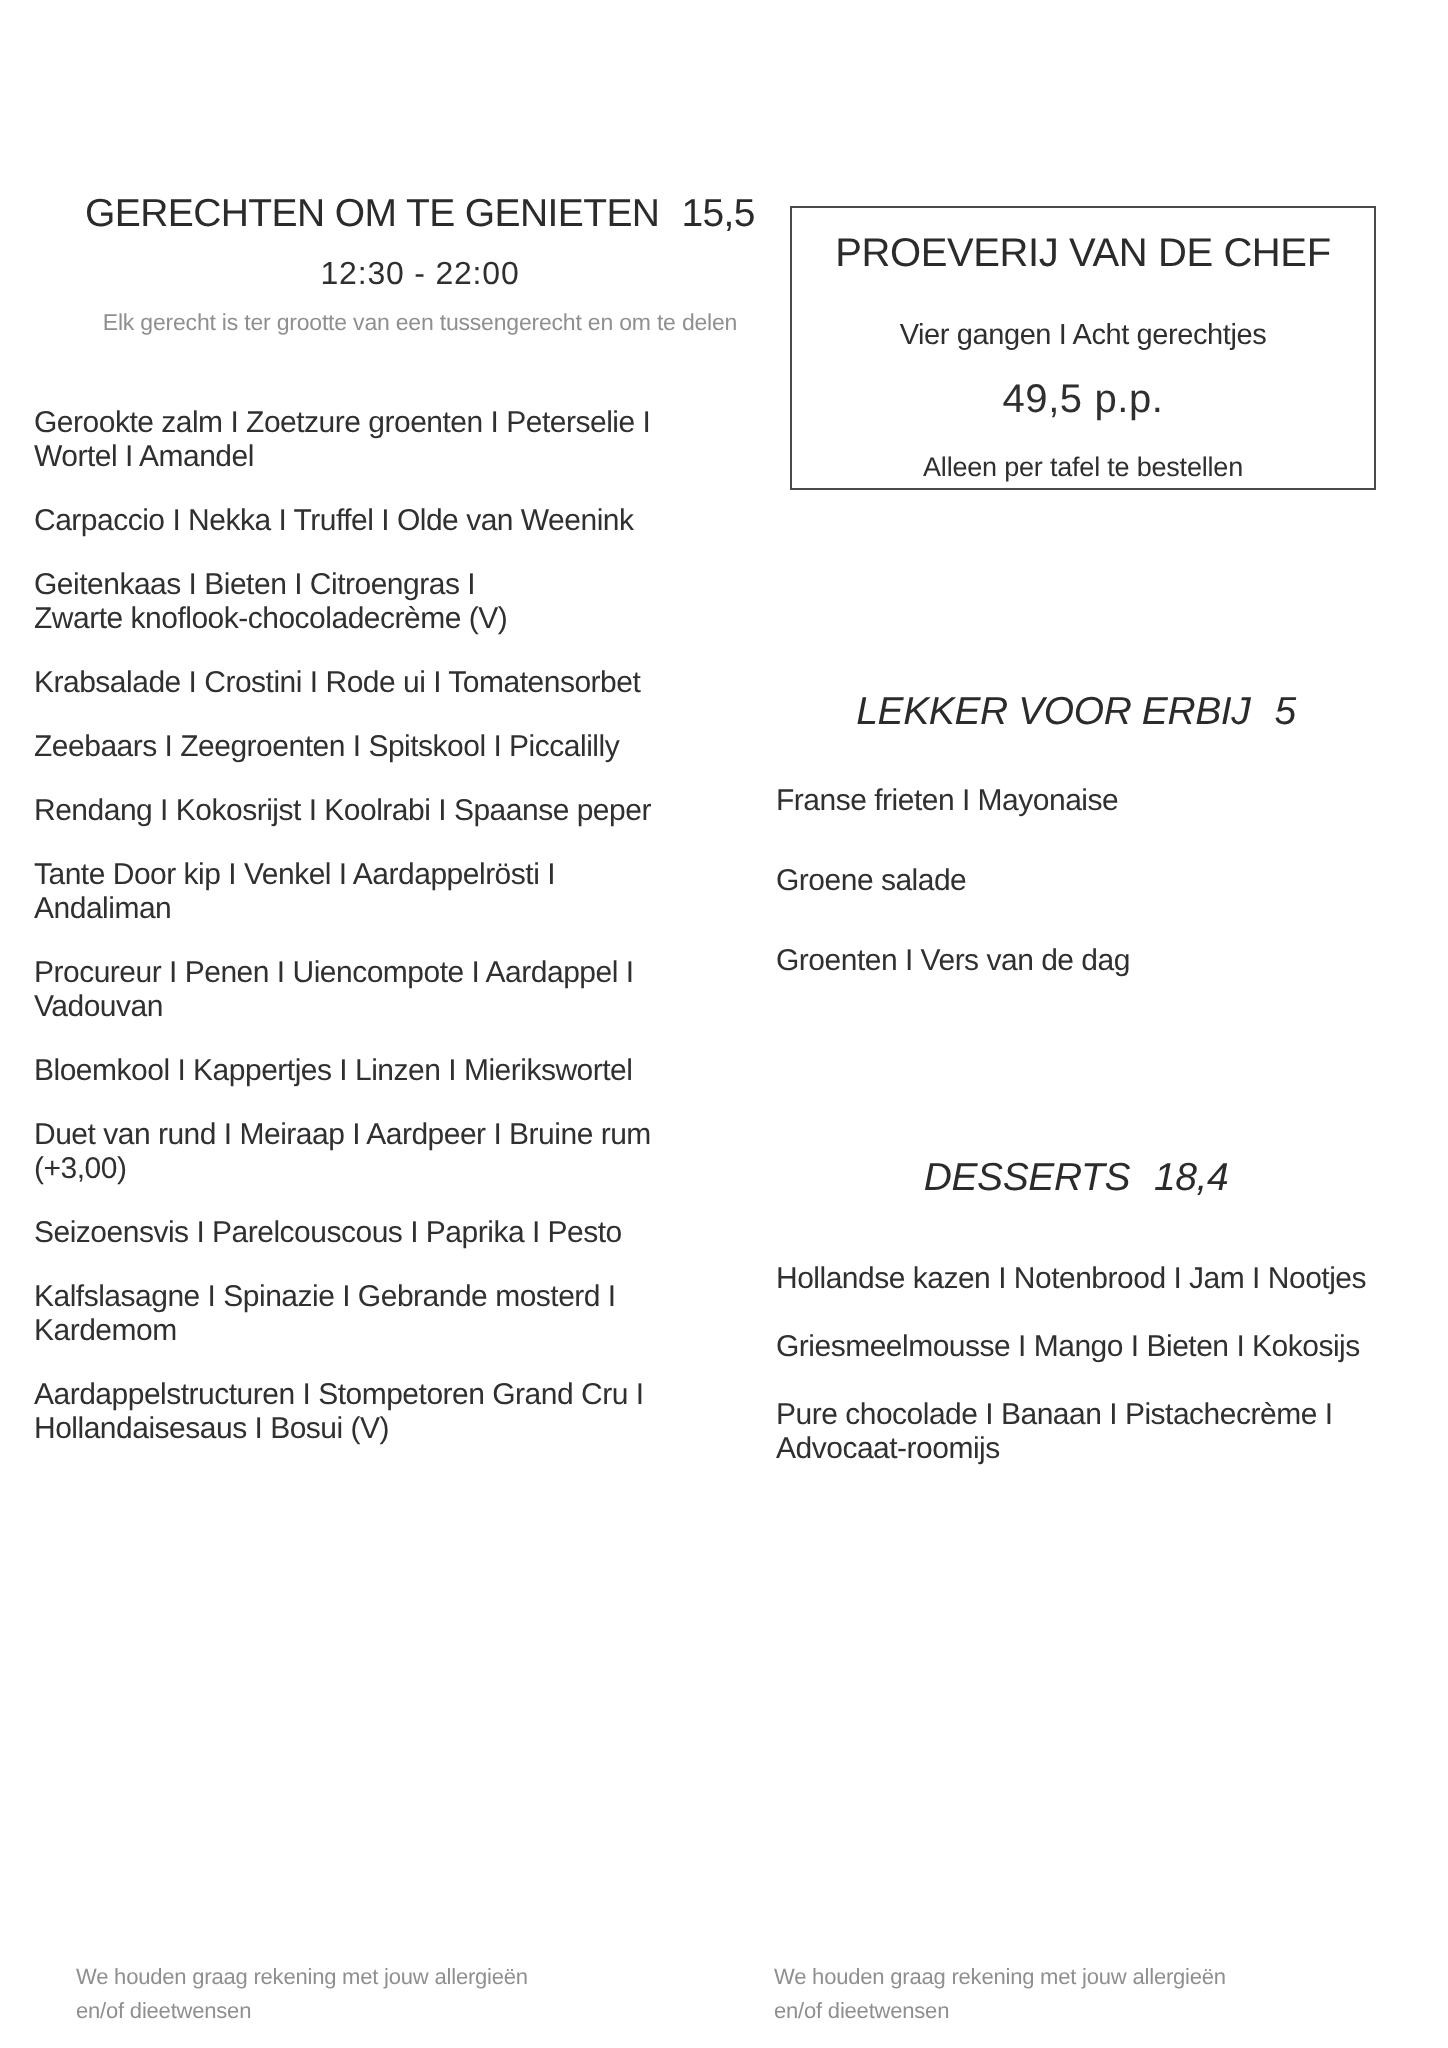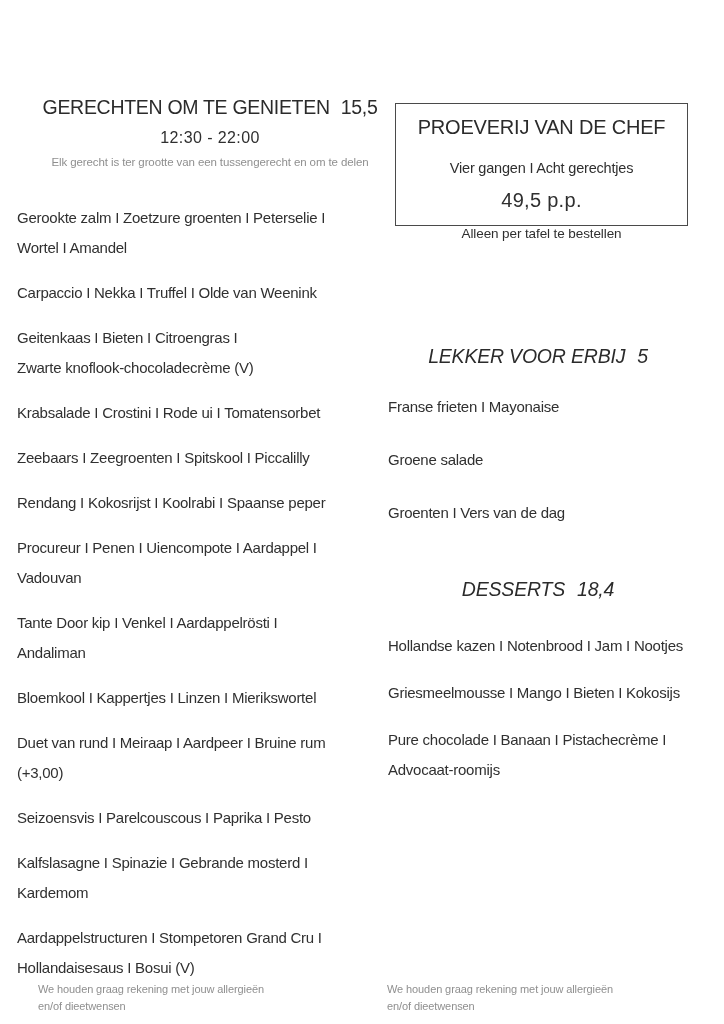--- a/index.html
+++ b/index.html
@@ -23,28 +23,28 @@
     white-space: nowrap;
   }
   .title-price { margin-left: 11px; }
   .hours { font-size: 16px; margin-top: 10px; letter-spacing: 0.4px; }
   .subtitle { font-size: 11.5px; color: #8f8f8f; margin-top: 9px; letter-spacing: -0.1px; }
 
   .left-items {
     position: absolute; left: 17px; top: 203px; width: 362px;
   }
   .item {
-    font-size: 15px; line-height: 30px; letter-spacing: -0.25px;
+    font-size: 15px; line-height: 17px; letter-spacing: -0.25px;
     margin-bottom: 15px; white-space: pre-line; color: #303030;
   }
 
   
   .chef-box {
     position: absolute; left: 395px; top: 103px;
-    width: 293px; height: 123px; box-sizing: border-box;
+    width: 293px; height: 142px; box-sizing: border-box;
     border: 1px solid #4a4a4a;
     text-align: center;
   }
   .box-title { font-size: 20px; margin-top: 12px; letter-spacing: -0.2px; color: #2b2b2b; }
   .box-line  { font-size: 14.5px; margin-top: 21px; letter-spacing: -0.2px; }
   .box-price { font-size: 20px; margin-top: 13px; letter-spacing: 0.3px; }
   .box-note  { font-size: 13.5px; margin-top: 14px; letter-spacing: -0.1px; }
 
   
   .section-header {
@@ -84,24 +84,24 @@
 
 <div class="left-items">
   <div class="item">Gerookte zalm I Zoetzure groenten I Peterselie I
 Wortel I Amandel</div>
   <div class="item">Carpaccio I Nekka I Truffel I Olde van Weenink</div>
   <div class="item">Geitenkaas I Bieten I Citroengras I
 Zwarte knoflook-chocoladecrème (V)</div>
   <div class="item">Krabsalade I Crostini I Rode ui I Tomatensorbet</div>
   <div class="item">Zeebaars I Zeegroenten I Spitskool I Piccalilly</div>
   <div class="item">Rendang I Kokosrijst I Koolrabi I Spaanse peper</div>
+  <div class="item">Tante Door kip I Venkel I Aardappelrösti  I
+Andaliman</div>
   <div class="item">Procureur I Penen I Uiencompote I Aardappel I
 Vadouvan</div>
-  <div class="item">Tante Door kip I Venkel I Aardappelrösti  I
-Andaliman</div>
   <div class="item">Bloemkool I Kappertjes I Linzen I Mierikswortel</div>
   <div class="item">Duet van rund I Meiraap I Aardpeer I Bruine rum
 (+3,00)</div>
   <div class="item">Seizoensvis I Parelcouscous I Paprika I Pesto</div>
   <div class="item">Kalfslasagne I Spinazie I Gebrande mosterd I
 Kardemom</div>
   <div class="item">Aardappelstructuren I Stompetoren Grand Cru I
 Hollandaisesaus I Bosui (V)</div>
 </div>
 

